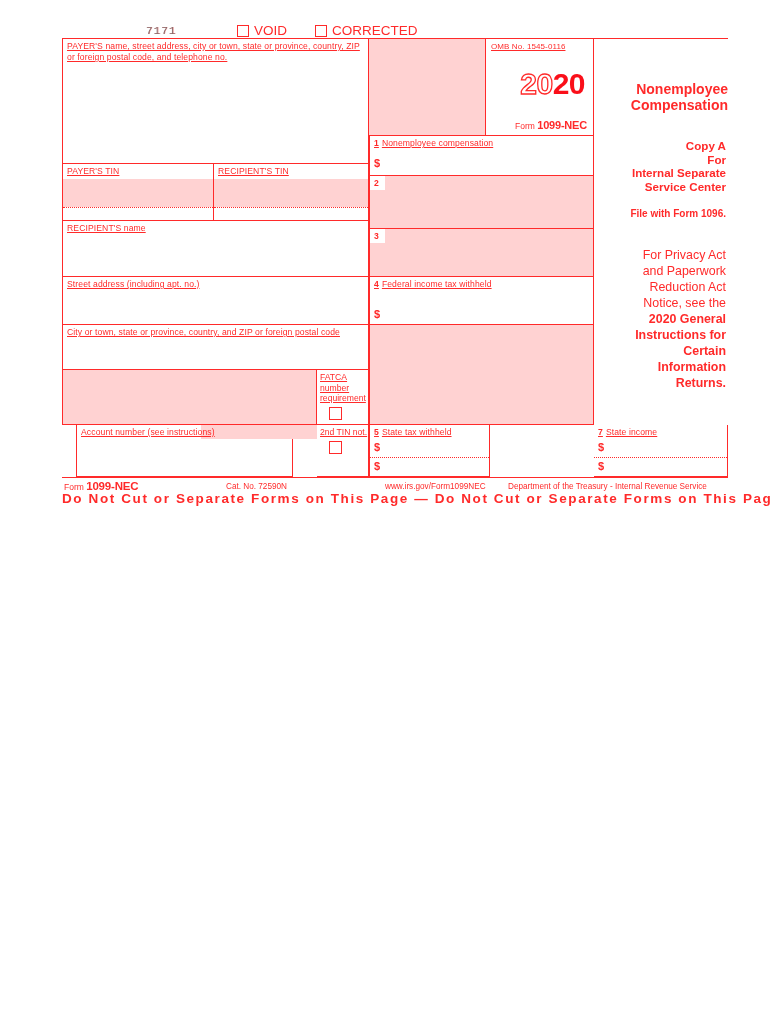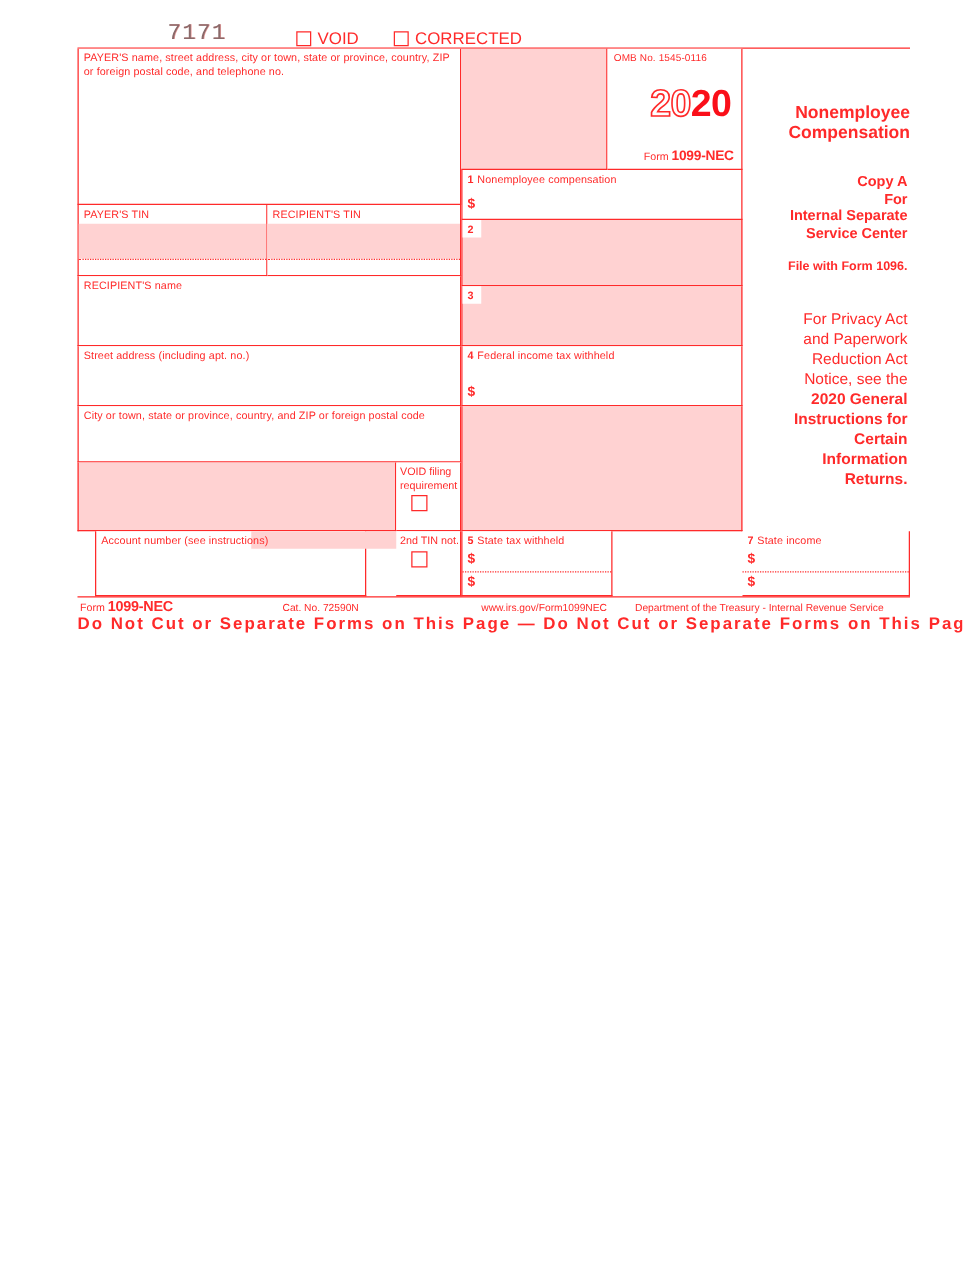--- a/index.html
+++ b/index.html
@@ -34,24 +34,24 @@
 
   
   .top-strip {
     position: relative;
     height: 20px;
     display: flex;
     align-items: flex-end;
   }
   .serial {
     position: absolute;
-    left: 72px;
+    left: 84px;
     bottom: 1px;
     font-family: "Liberation Mono", monospace;
-    font-size: 18px;
+    font-size: 11px;
     letter-spacing: 1px;
     color: var(--grey-red);
     text-shadow: 0.6px 0 0 #e79a9a;
   }
   .chk-group {
     position: absolute;
     bottom: 0px;
     display: flex;
     align-items: center;
     gap: 5px;
@@ -77,21 +77,21 @@
 
   
   .cell {
     position: absolute;
     box-sizing: border-box;
     background: #ffffff;
   }
   .pink { background: var(--pink); }
   .bl { border-left: 1.6px solid var(--red); }
   .br { border-right: 1.6px solid var(--red); }
-  .bb { border-bottom: 1.6px solid var(--red); }
+  .bb { border-bottom: 1.6px solid var(--red); text-decoration: underline; }
 
   .lbl {
     font-size: 8.6px;
     line-height: 11px;
     padding: 2px 0 0 4px;
     white-space: nowrap;
     letter-spacing: 0.1px;
   }
   .lbl-wrap { white-space: normal; padding-right: 4px; }
   .boxnum {
@@ -338,21 +338,21 @@
       <div class="lbl">Street address (including apt. no.)</div>
     </div>
 
     <div class="cell bl br bb" style="left:0px; top:286px; width:307px; height:45px;">
       <div class="lbl">City or town, state or province, country, and ZIP or foreign postal code</div>
     </div>
 
     <div class="cell pink bl br bb" style="left:0px; top:331px; width:255px; height:55px;"></div>
 
     <div class="cell br bb" style="left:255px; top:331px; width:52px; height:55px;">
-      <div class="stackbox">VOID filing</div>
+      <div class="stackbox">FATCA number</div>
       <div class="stackbox" style="padding-top:0;">requirement</div>
       <div class="smallchk left"></div>
     </div>
 
     <div class="cell bl br bb" style="left:14px; top:386px; width:217px; height:52px;">
       <div class="pink" style="position:absolute;left:124px;top:0px;width:131px;height:14px;"></div>
       <div class="lbl" style="position:relative;">Account number (see instructions)</div>
     </div>
 
     <div class="cell br bb" style="left:255px; top:386px; width:52px; height:52px;">

